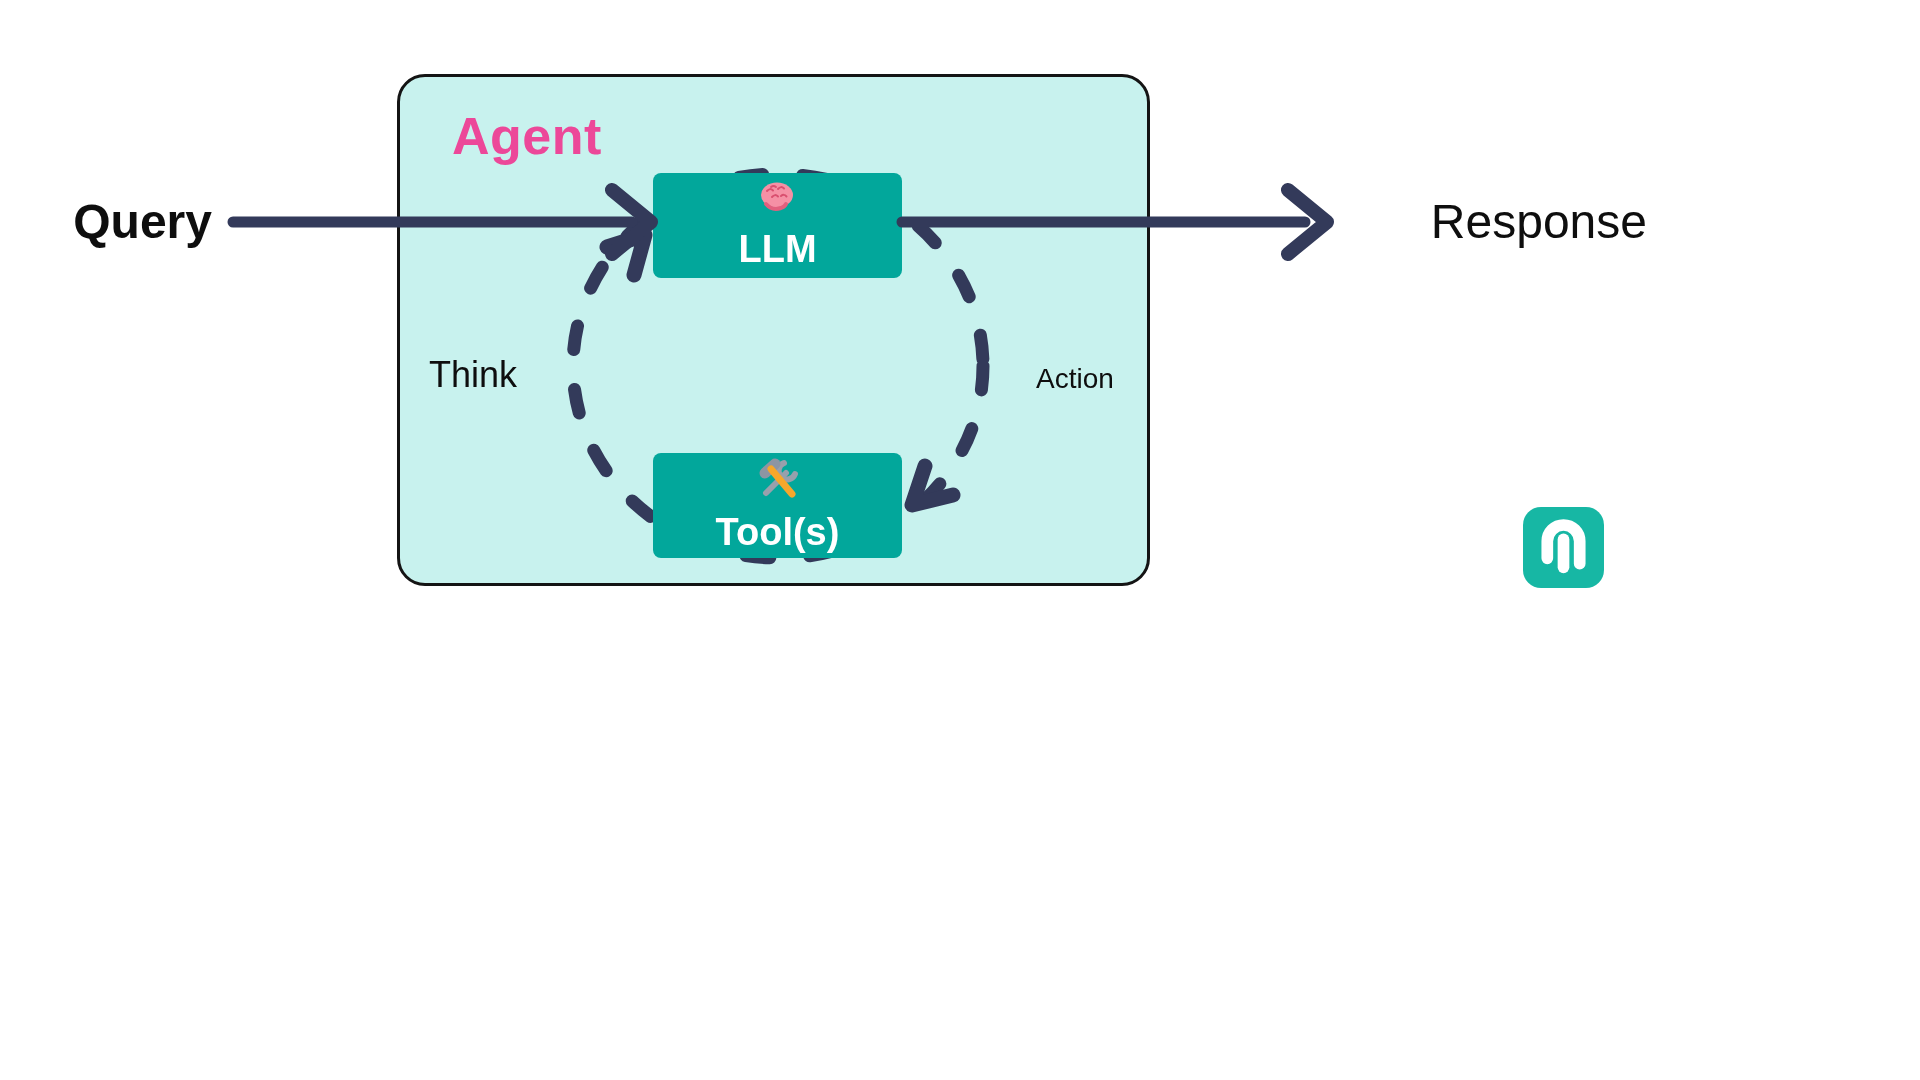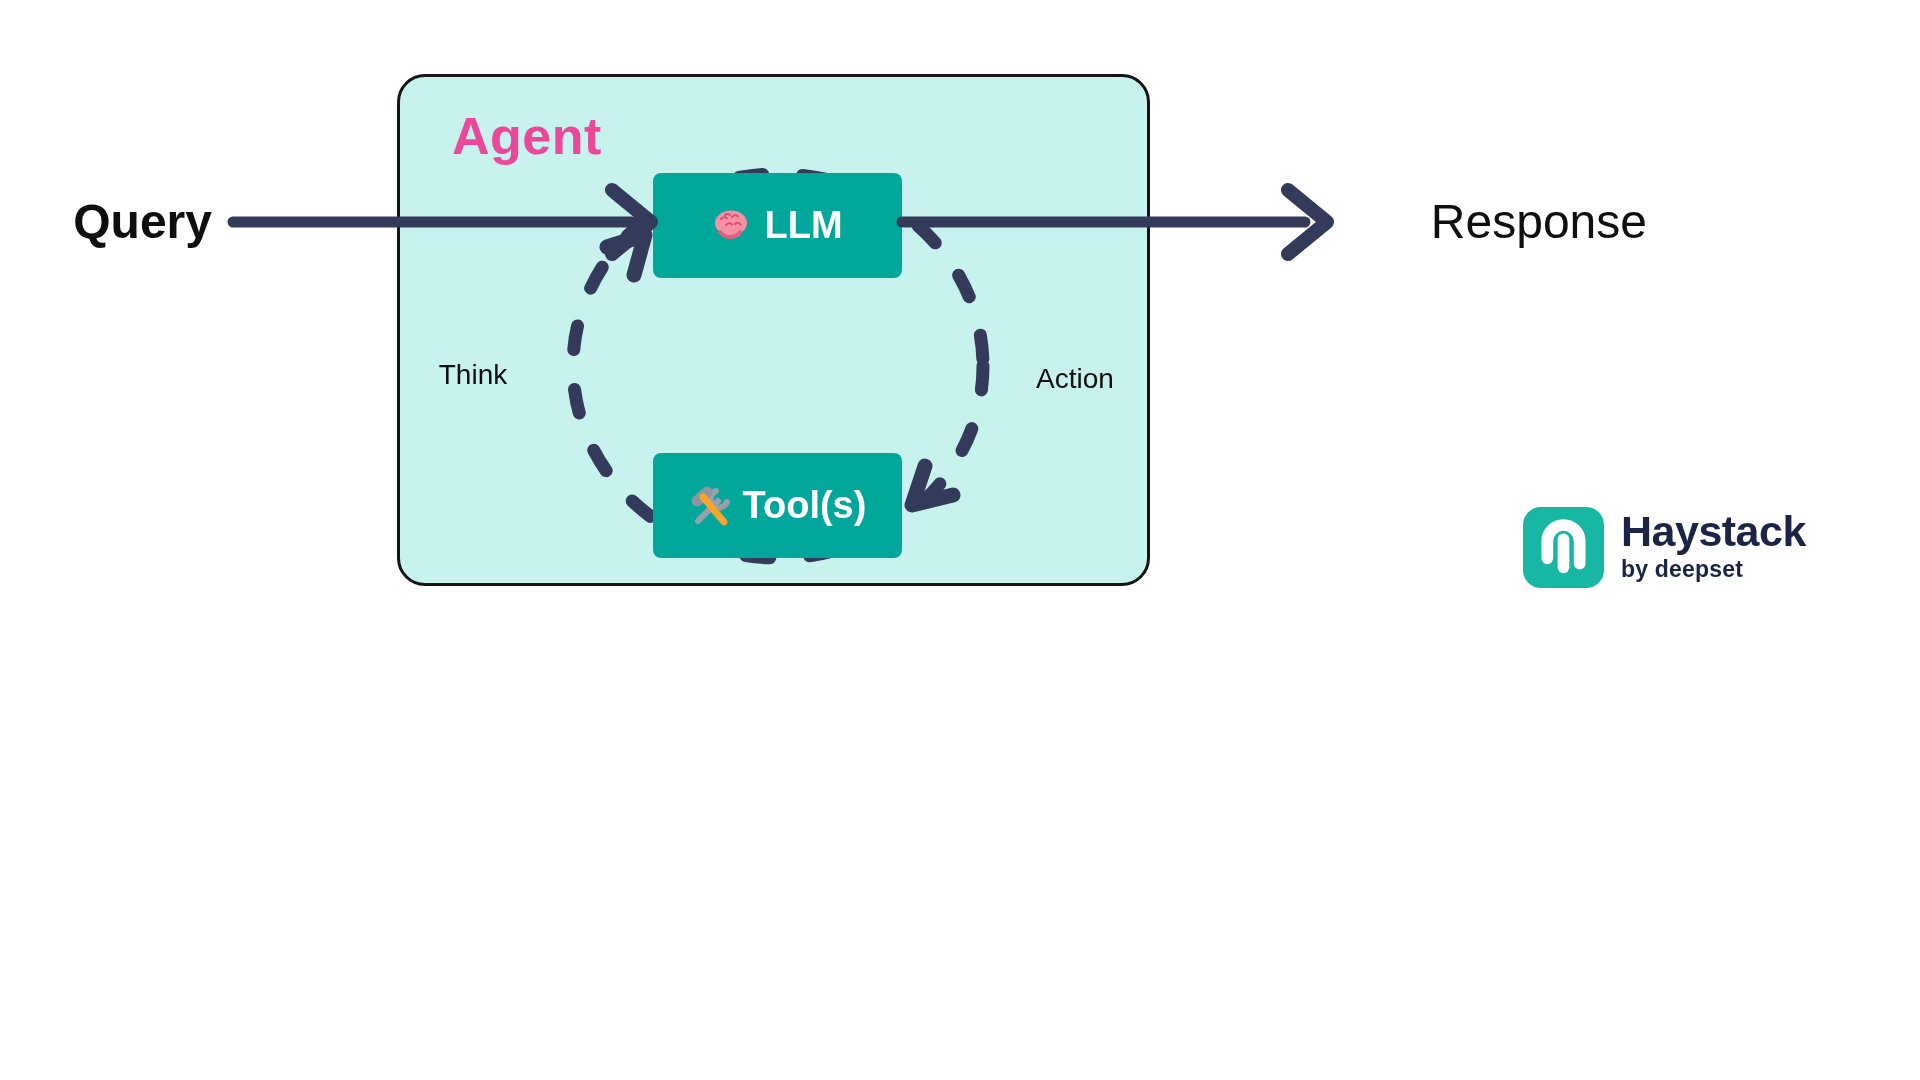--- a/index.html
+++ b/index.html
@@ -16,30 +16,30 @@
   .agent-title{
     position:absolute;left:452px;top:106px;
     font-size:52px;font-weight:700;color:#ec4899;letter-spacing:0.5px;
   }
   
   .layer{position:absolute;left:0;top:0;width:1920px;height:1080px;pointer-events:none;}
   
   .node{
     position:absolute;width:249px;height:105px;background:#02A79B;border-radius:8px;
     display:flex;align-items:center;justify-content:center;gap:12px;
-    color:#ffffff;font-size:38px;font-weight:700;
+    color:#ffffff;font-size:38px;font-weight:700;flex-direction:column;
   }
   .node-llm{left:653px;top:173px;}
   .node-tools{left:653px;top:453px;}
   .node-icon{flex:0 0 auto;display:block;}
   
   .label{position:absolute;color:#0e0e0e;}
   .label-query{left:40px;top:196px;width:172px;text-align:right;font-size:48px;line-height:52px;font-weight:bold;}
   .label-response{left:1347px;top:196px;width:300px;text-align:right;font-size:48px;line-height:52px;}
-  .label-think{left:413px;top:354px;width:120px;text-align:center;font-size:28px;line-height:42px;}
+  .label-think{left:413px;top:354px;width:120px;text-align:center;font-size:36px;line-height:42px;}
   .label-action{left:1015px;top:358px;width:120px;text-align:center;font-size:28px;line-height:42px;}
   
   .node-text{display:block;}
   
   .logo{position:absolute;left:1523px;top:507px;display:flex;align-items:flex-start;}
   .logo-mark{
     width:81px;height:81px;background:#17B7A4;border-radius:18px;
     display:flex;align-items:center;justify-content:center;
   }
   .logo-textwrap{margin-left:17px;padding-top:1px;}
@@ -91,19 +91,15 @@
   <div class="label label-think">Think</div>
   <div class="label label-action">Action</div>
 
   <div class="logo">
     <div class="logo-mark">
       <svg width="81" height="81" viewBox="0 0 90 90">
         <path d="M27 57 L27 38 A 18 18 0 0 1 63 38 L63 63" fill="none" stroke="#ffffff" stroke-width="13" stroke-linecap="round"></path>
         <path d="M45 36 L45 67" fill="none" stroke="#ffffff" stroke-width="13" stroke-linecap="round"></path>
       </svg>
     </div>
-    <div class="logo-textwrap">
-      <div class="logo-name">Haystack</div>
-      <div class="logo-byline">by deepset</div>
-    </div>
   </div>
 
 </div>
 
 </body></html>

